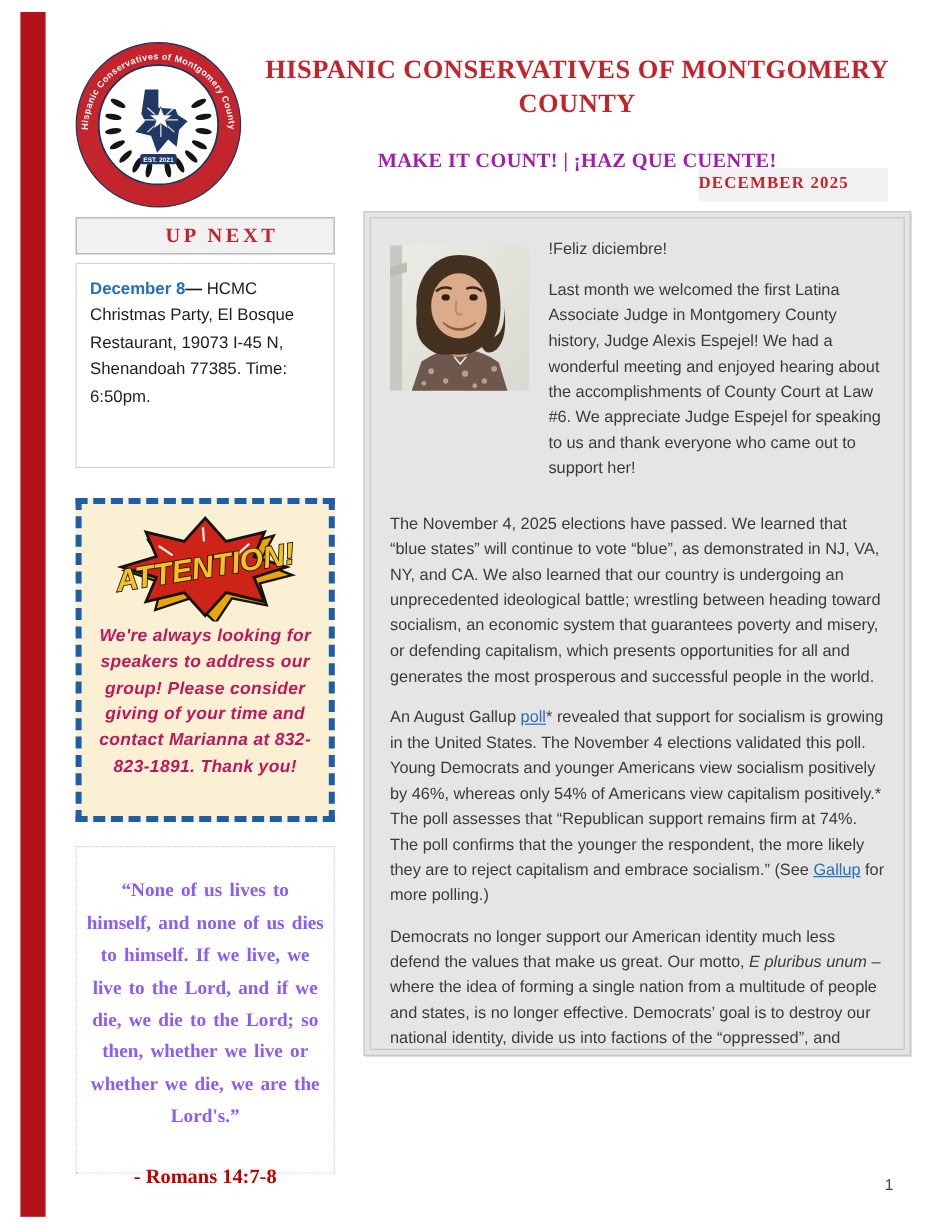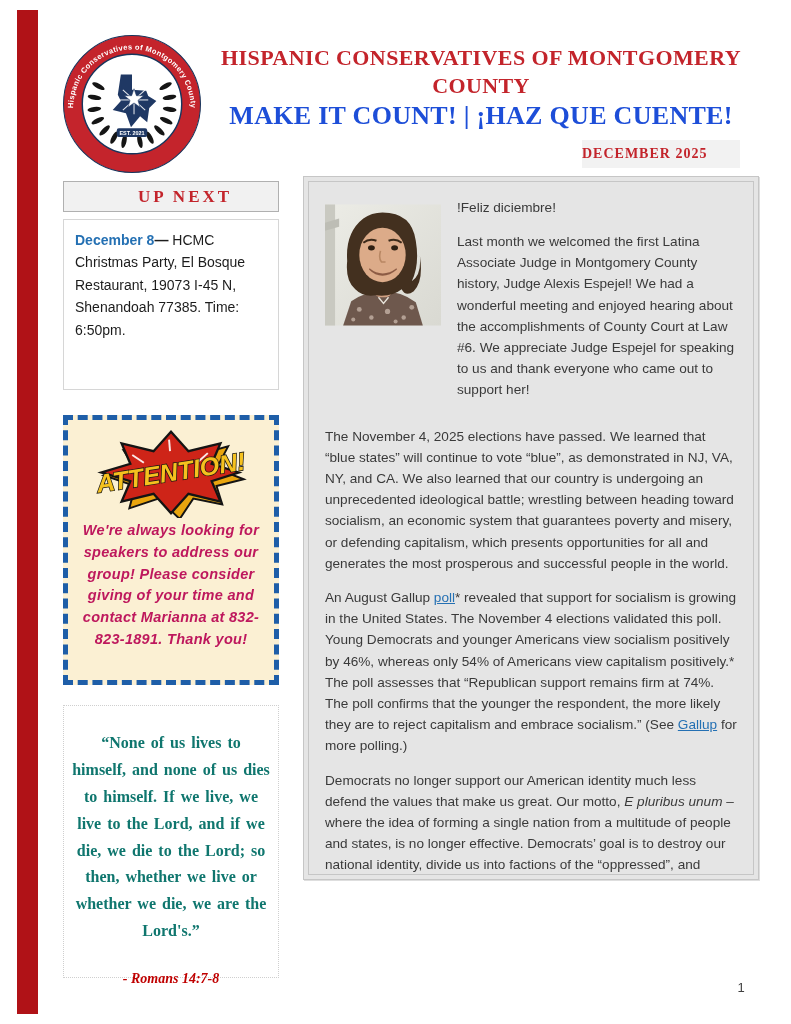--- a/index.html
+++ b/index.html
@@ -22,23 +22,23 @@
   .logo { position:absolute; left:62px; top:34px; width:140px; height:140px; }
   .title-block {
     position:absolute; left:215px; top:44px; width:532px; text-align:center;
   }
   .org-name {
     font-family:"Liberation Serif", serif;
     font-weight:bold; font-size:22px; line-height:1.28;
     color:#c3242b; letter-spacing:.4px;
   }
   .tagline {
-    margin-top:1px;
+    margin-top:24px;
     font-family:"Liberation Serif", serif;
-    font-weight:bold; font-size:26px; color:#1d4ed8; letter-spacing:.3px;
+    font-weight:bold; font-size:17px; color:#a21caf; letter-spacing:.3px;
   }
   .issue-badge {
     position:absolute; left:582px; top:140px; width:158px; height:28px;
     background:#f2f2f2; text-align:left; line-height:28px;
     font-family:"Liberation Serif", serif; font-weight:bold;
     font-size:14px; color:#c3242b; letter-spacing:1px;
   }
 
   
   .upnext-header {
@@ -71,25 +71,25 @@
     letter-spacing:.3px; font-style:italic;
   }
 
   .quote-box {
     position:absolute; left:63px; top:705px; width:216px; height:273px;
     background:#ffffff; border:1px dotted #cfcfcf;
     padding:24px 8px 10px 8px; text-align:center;
   }
   .quote-text {
     font-family:"Liberation Serif", serif; font-size:16px; font-weight:600;
-    color:#0f766e; line-height:1.68; word-spacing:2px;
+    color:#8b5cf6; line-height:1.68; word-spacing:2px;
   }
   .quote-attrib {
     margin-top:26px; font-family:"Liberation Serif", serif;
-    font-weight:bold; font-size:14px; color:#c00000;font-style:italic;
+    font-weight:bold; font-size:17px; color:#c00000;
   }
 
   
   .main-box {
     position:absolute; left:303px; top:176px; width:456px; height:704px;
     border:1px solid #c6c6c6; background:#e5e5e5; padding:4px;
     box-shadow:1px 1px 0 #dedede;
   }
   .main-inner {
     width:100%; height:100%; border:1px solid #c6c6c6;

